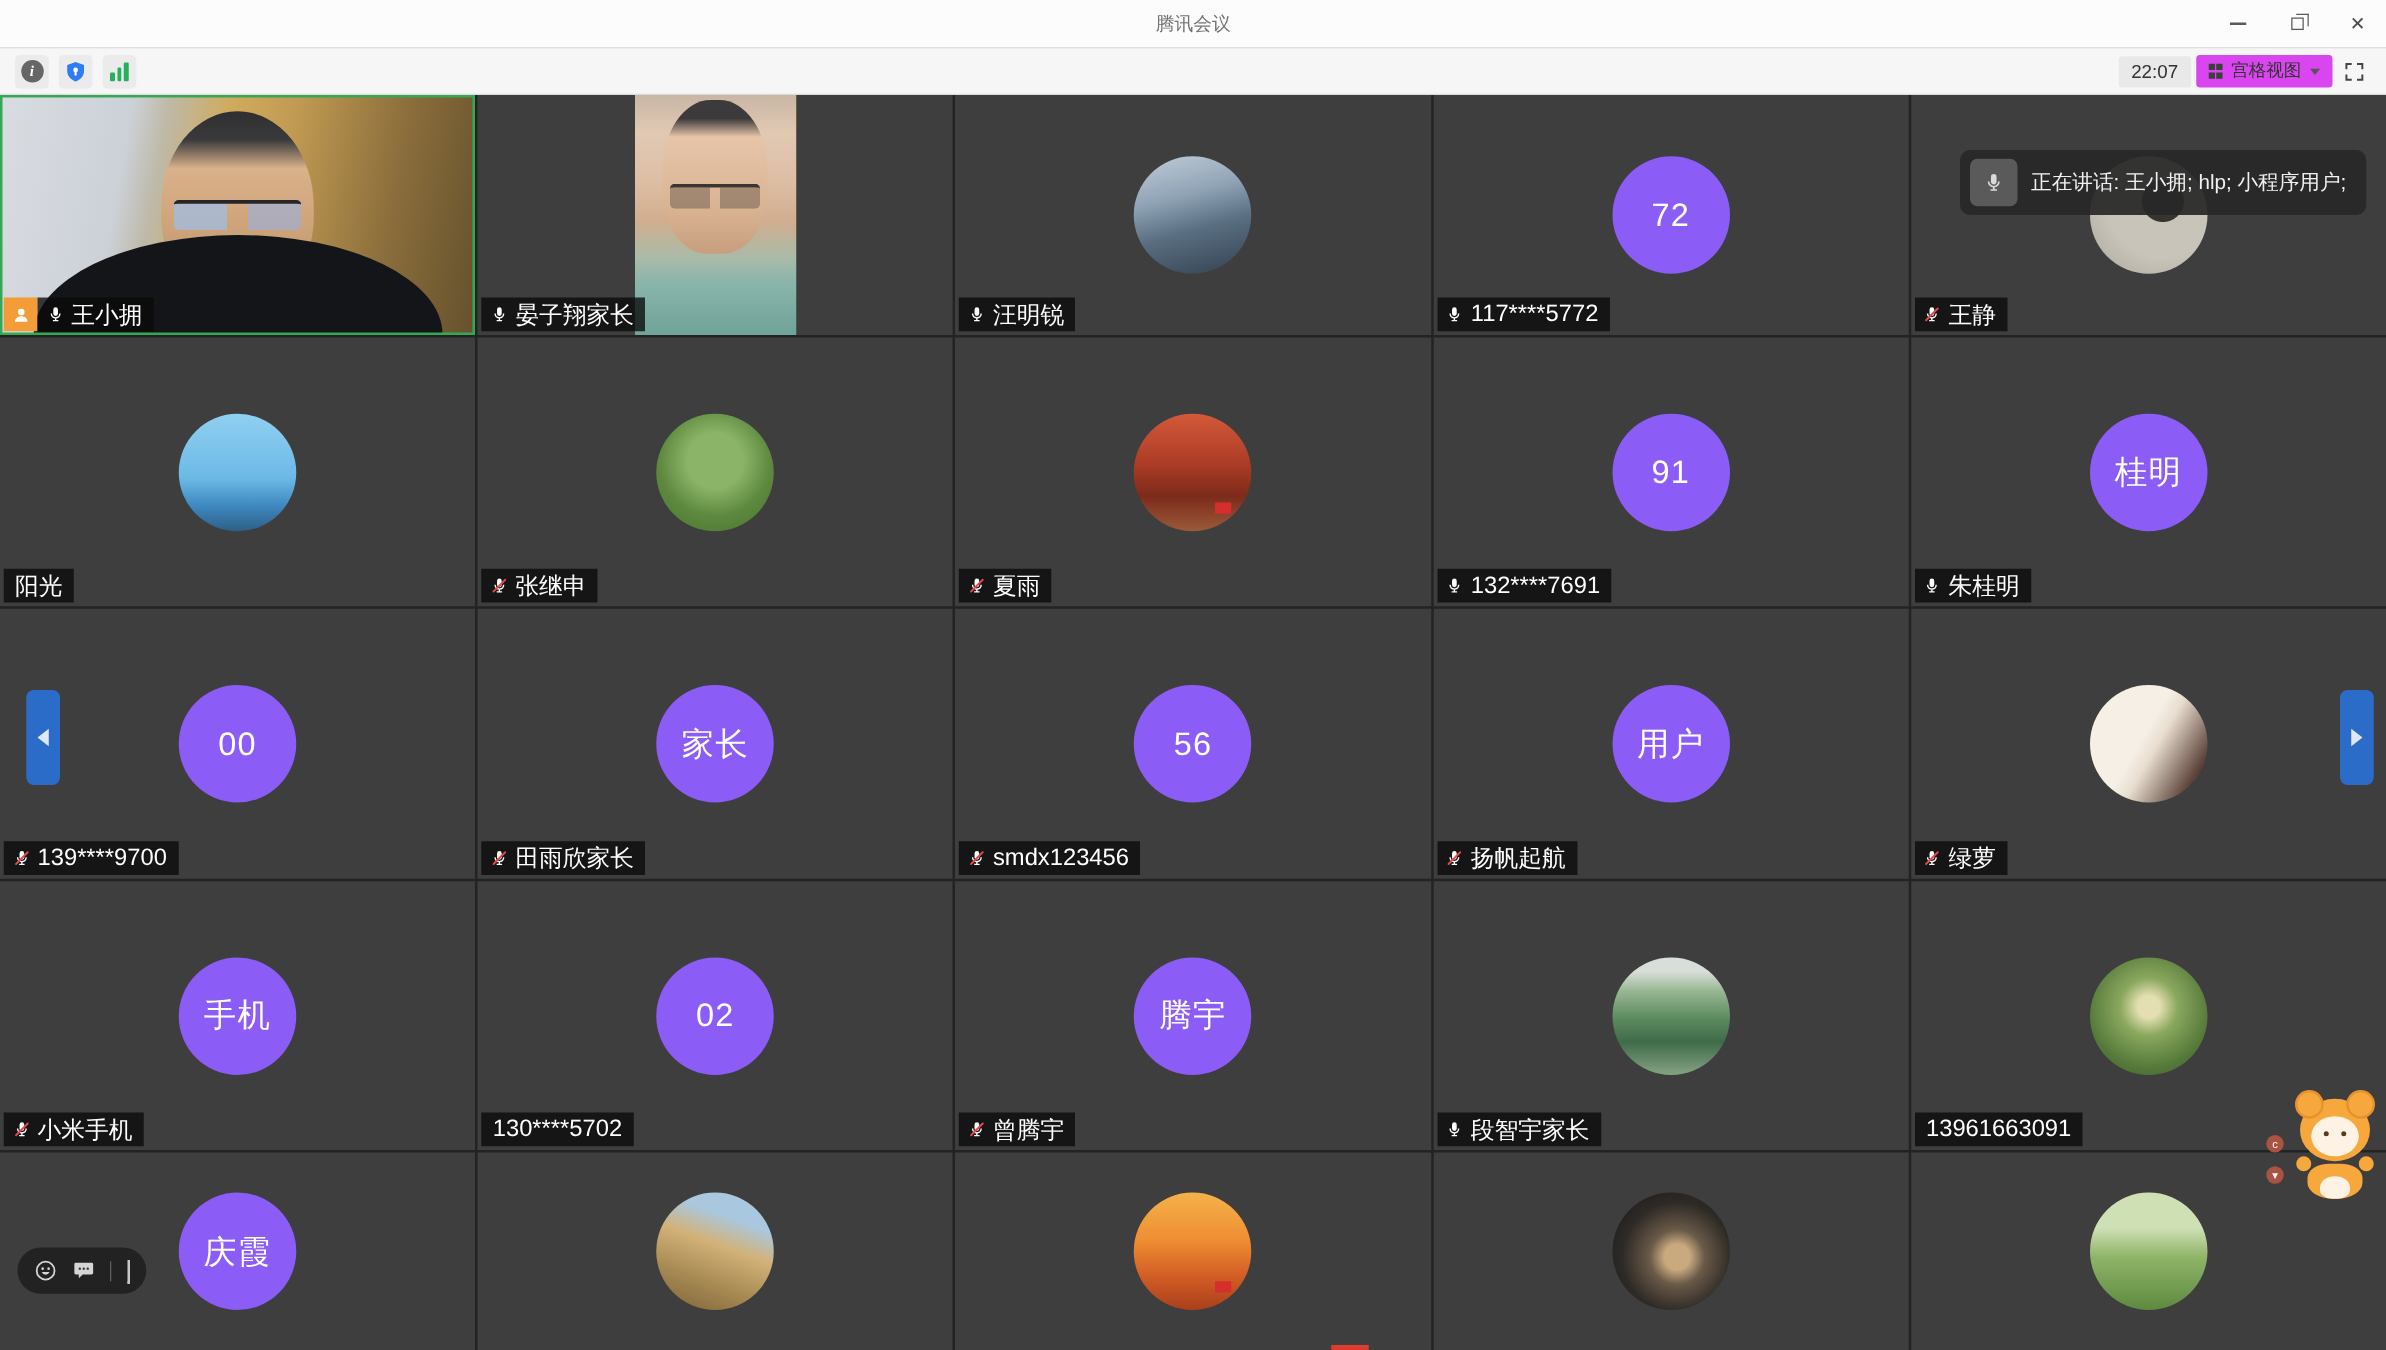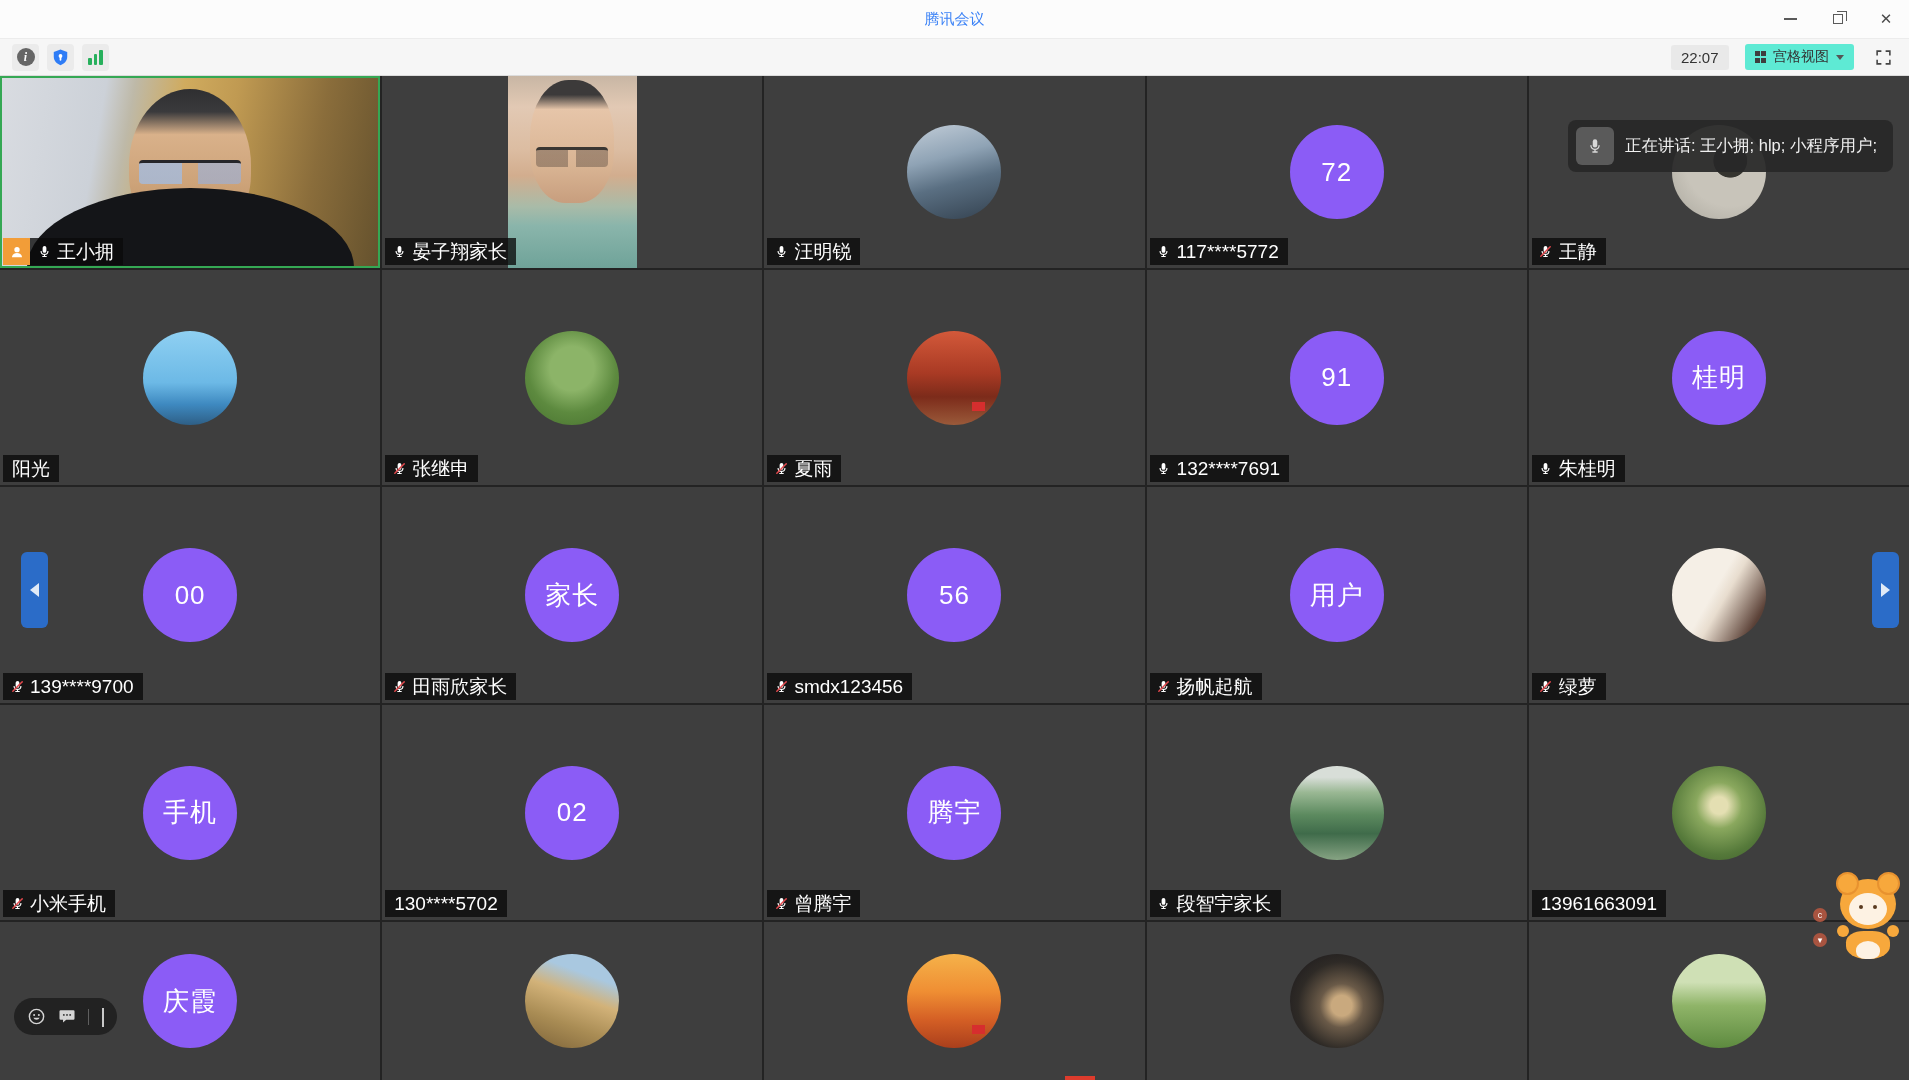--- a/index.html
+++ b/index.html
@@ -1,38 +1,38 @@
 <!DOCTYPE html>
 <html><head>
 <meta charset="utf-8">
 <style>
   * { margin:0; padding:0; box-sizing:border-box; }
   html,body { width:1909px; height:1080px; overflow:hidden; font-family:"Liberation Sans","DejaVu Sans",sans-serif; background:#3d3d3d; }
   .window { width:1909px; height:1080px; display:flex; flex-direction:column; }
 
   
   .titlebar { height:38px; background:#fcfcfc; position:relative; display:flex; align-items:center; justify-content:center; flex:0 0 auto; }
-  .titlebar .title { font-size:15px; color:#3b82f6; }
+  .titlebar .title { font-size:15px; color:#737373; }
   .win-controls { position:absolute; right:14px; top:0; height:38px; display:flex; align-items:center; gap:30px; }
   .wc-btn { width:18px; height:18px; display:flex; align-items:center; justify-content:center; cursor:default; }
   .wc-min i { display:block; width:13px; height:2px; background:#5a5a5a; }
   .wc-restore i { display:block; position:relative; width:10px; height:10px; border:1.6px solid #5a5a5a; background:#fcfcfc; }
   .wc-restore i::before { content:''; position:absolute; top:-4px; left:3px; width:9px; height:9px; border-top:1.6px solid #5a5a5a; border-right:1.6px solid #5a5a5a; }
   .wc-close { font-size:15px; color:#4a4a4a; }
 
   
   .toolbar { height:38px; background:#f6f6f6; border-top:1px solid #ececec; border-bottom:1px solid #dcdcdc; display:flex; align-items:center; padding:0 12px; gap:8px; flex:0 0 auto; }
   .tool-btn { width:27px; height:27px; background:#ebebeb; border-radius:4px; display:flex; align-items:center; justify-content:center; }
   .info-circle { width:18px; height:18px; border-radius:50%; background:#666; color:#fff; font-size:12px; font-weight:bold; font-family:"Liberation Serif",serif; display:flex; align-items:center; justify-content:center; font-style:italic; }
   .bars { display:flex; align-items:flex-end; gap:2px; height:16px; }
   .bars i { display:block; width:3.5px; background:#27b05c; border-radius:1px; }
   .bars i:nth-child(1){height:7px} .bars i:nth-child(2){height:11px} .bars i:nth-child(3){height:15px}
-  .tool-right { margin-left:auto; display:flex; align-items:center; gap:16px; }
+  .tool-right { margin-left:auto; display:flex; align-items:center; gap:4px; }
   .time-chip { background:#e9e9e9; border-radius:3px; padding:4px 10px; font-size:15px; color:#333; }
-  .view-btn { background:#5eead4; border-radius:3px; padding:4px 10px; display:flex; align-items:center; gap:7px; }
+  .view-btn { background:#d946ef; border-radius:3px; padding:4px 10px; display:flex; align-items:center; gap:7px; }
   .grid-glyph { display:grid; grid-template-columns:5px 5px; grid-template-rows:5px 5px; gap:1.5px; }
   .grid-glyph i { background:#3e3e3e; display:block; }
   .view-label { font-size:14px; color:#333; }
   .caret { width:0; height:0; border-left:4.5px solid transparent; border-right:4.5px solid transparent; border-top:5px solid #555; }
   .fs-btn { width:27px; height:27px; display:flex; align-items:center; justify-content:center; }
 
   
   .grid { position:relative; flex:1 1 auto; background:#232323; display:grid; grid-template-columns:repeat(5,1fr); grid-template-rows:192px 215px 216px 215px 1fr; gap:2px; }
   .cell { position:relative; background:#3e3e3e; overflow:hidden; display:flex; align-items:center; justify-content:center; }
   .cell.active::after { content:''; position:absolute; inset:0; border:2px solid #35a854; z-index:9; pointer-events:none; }

